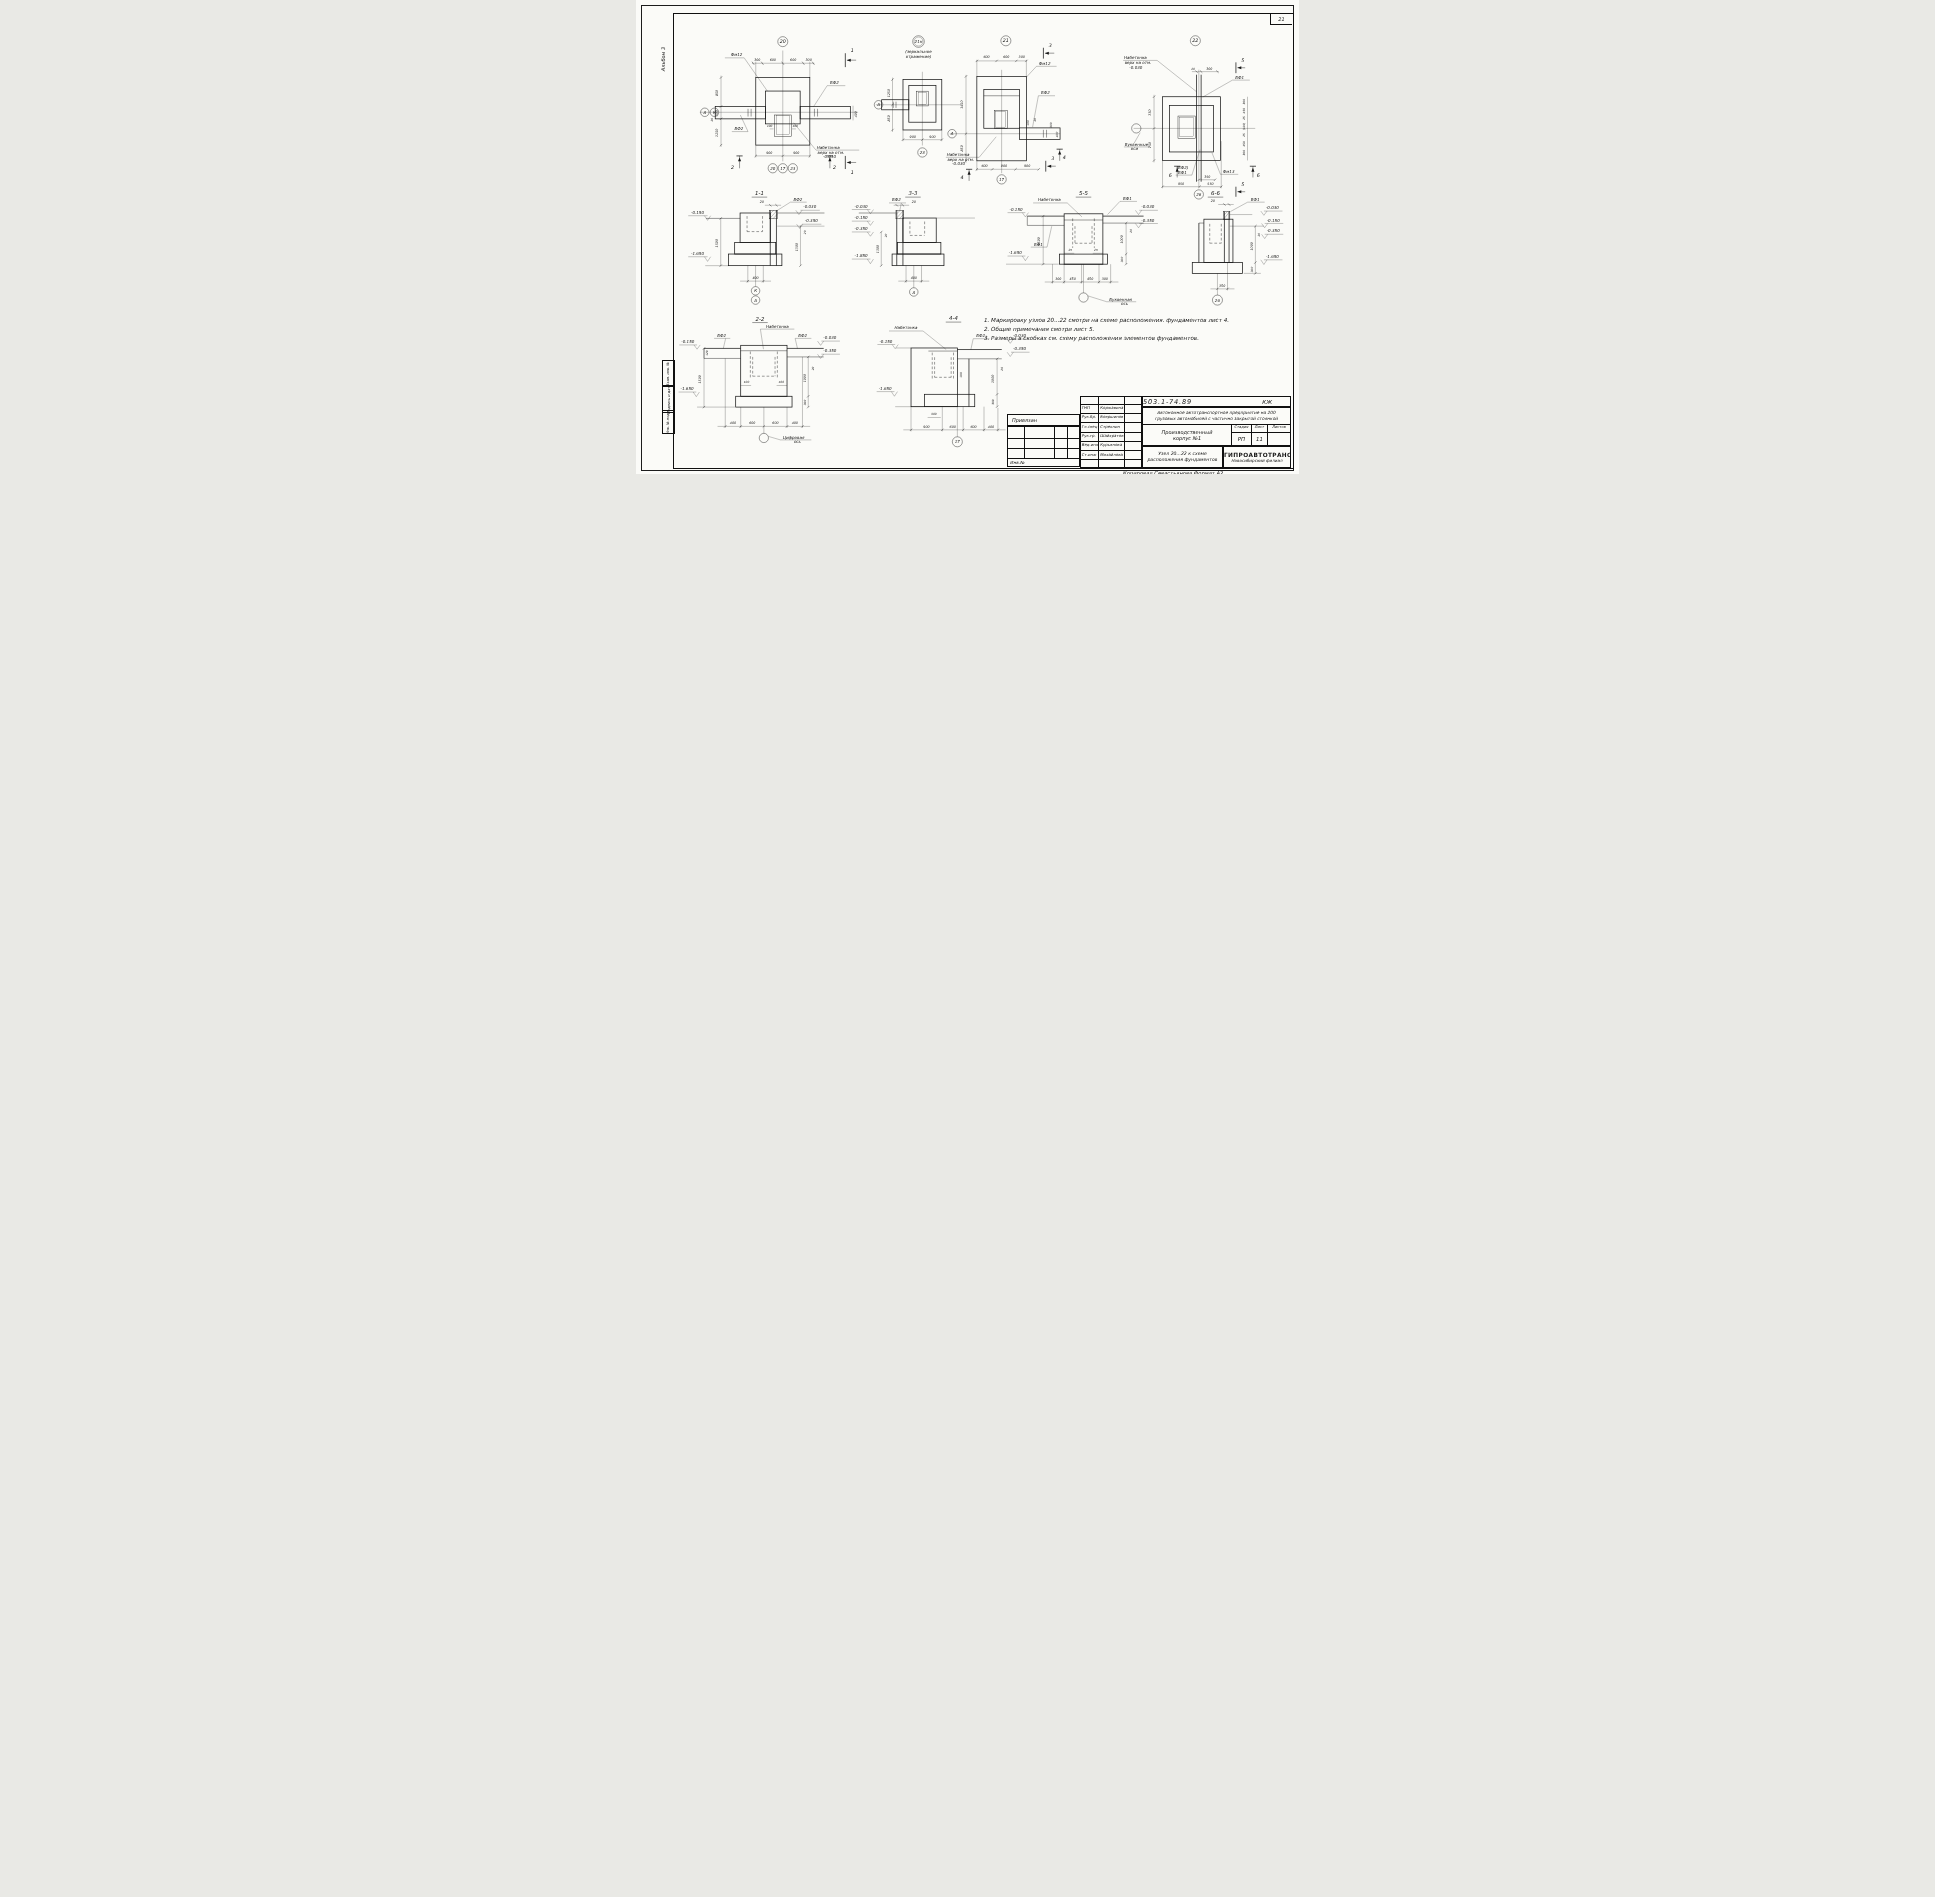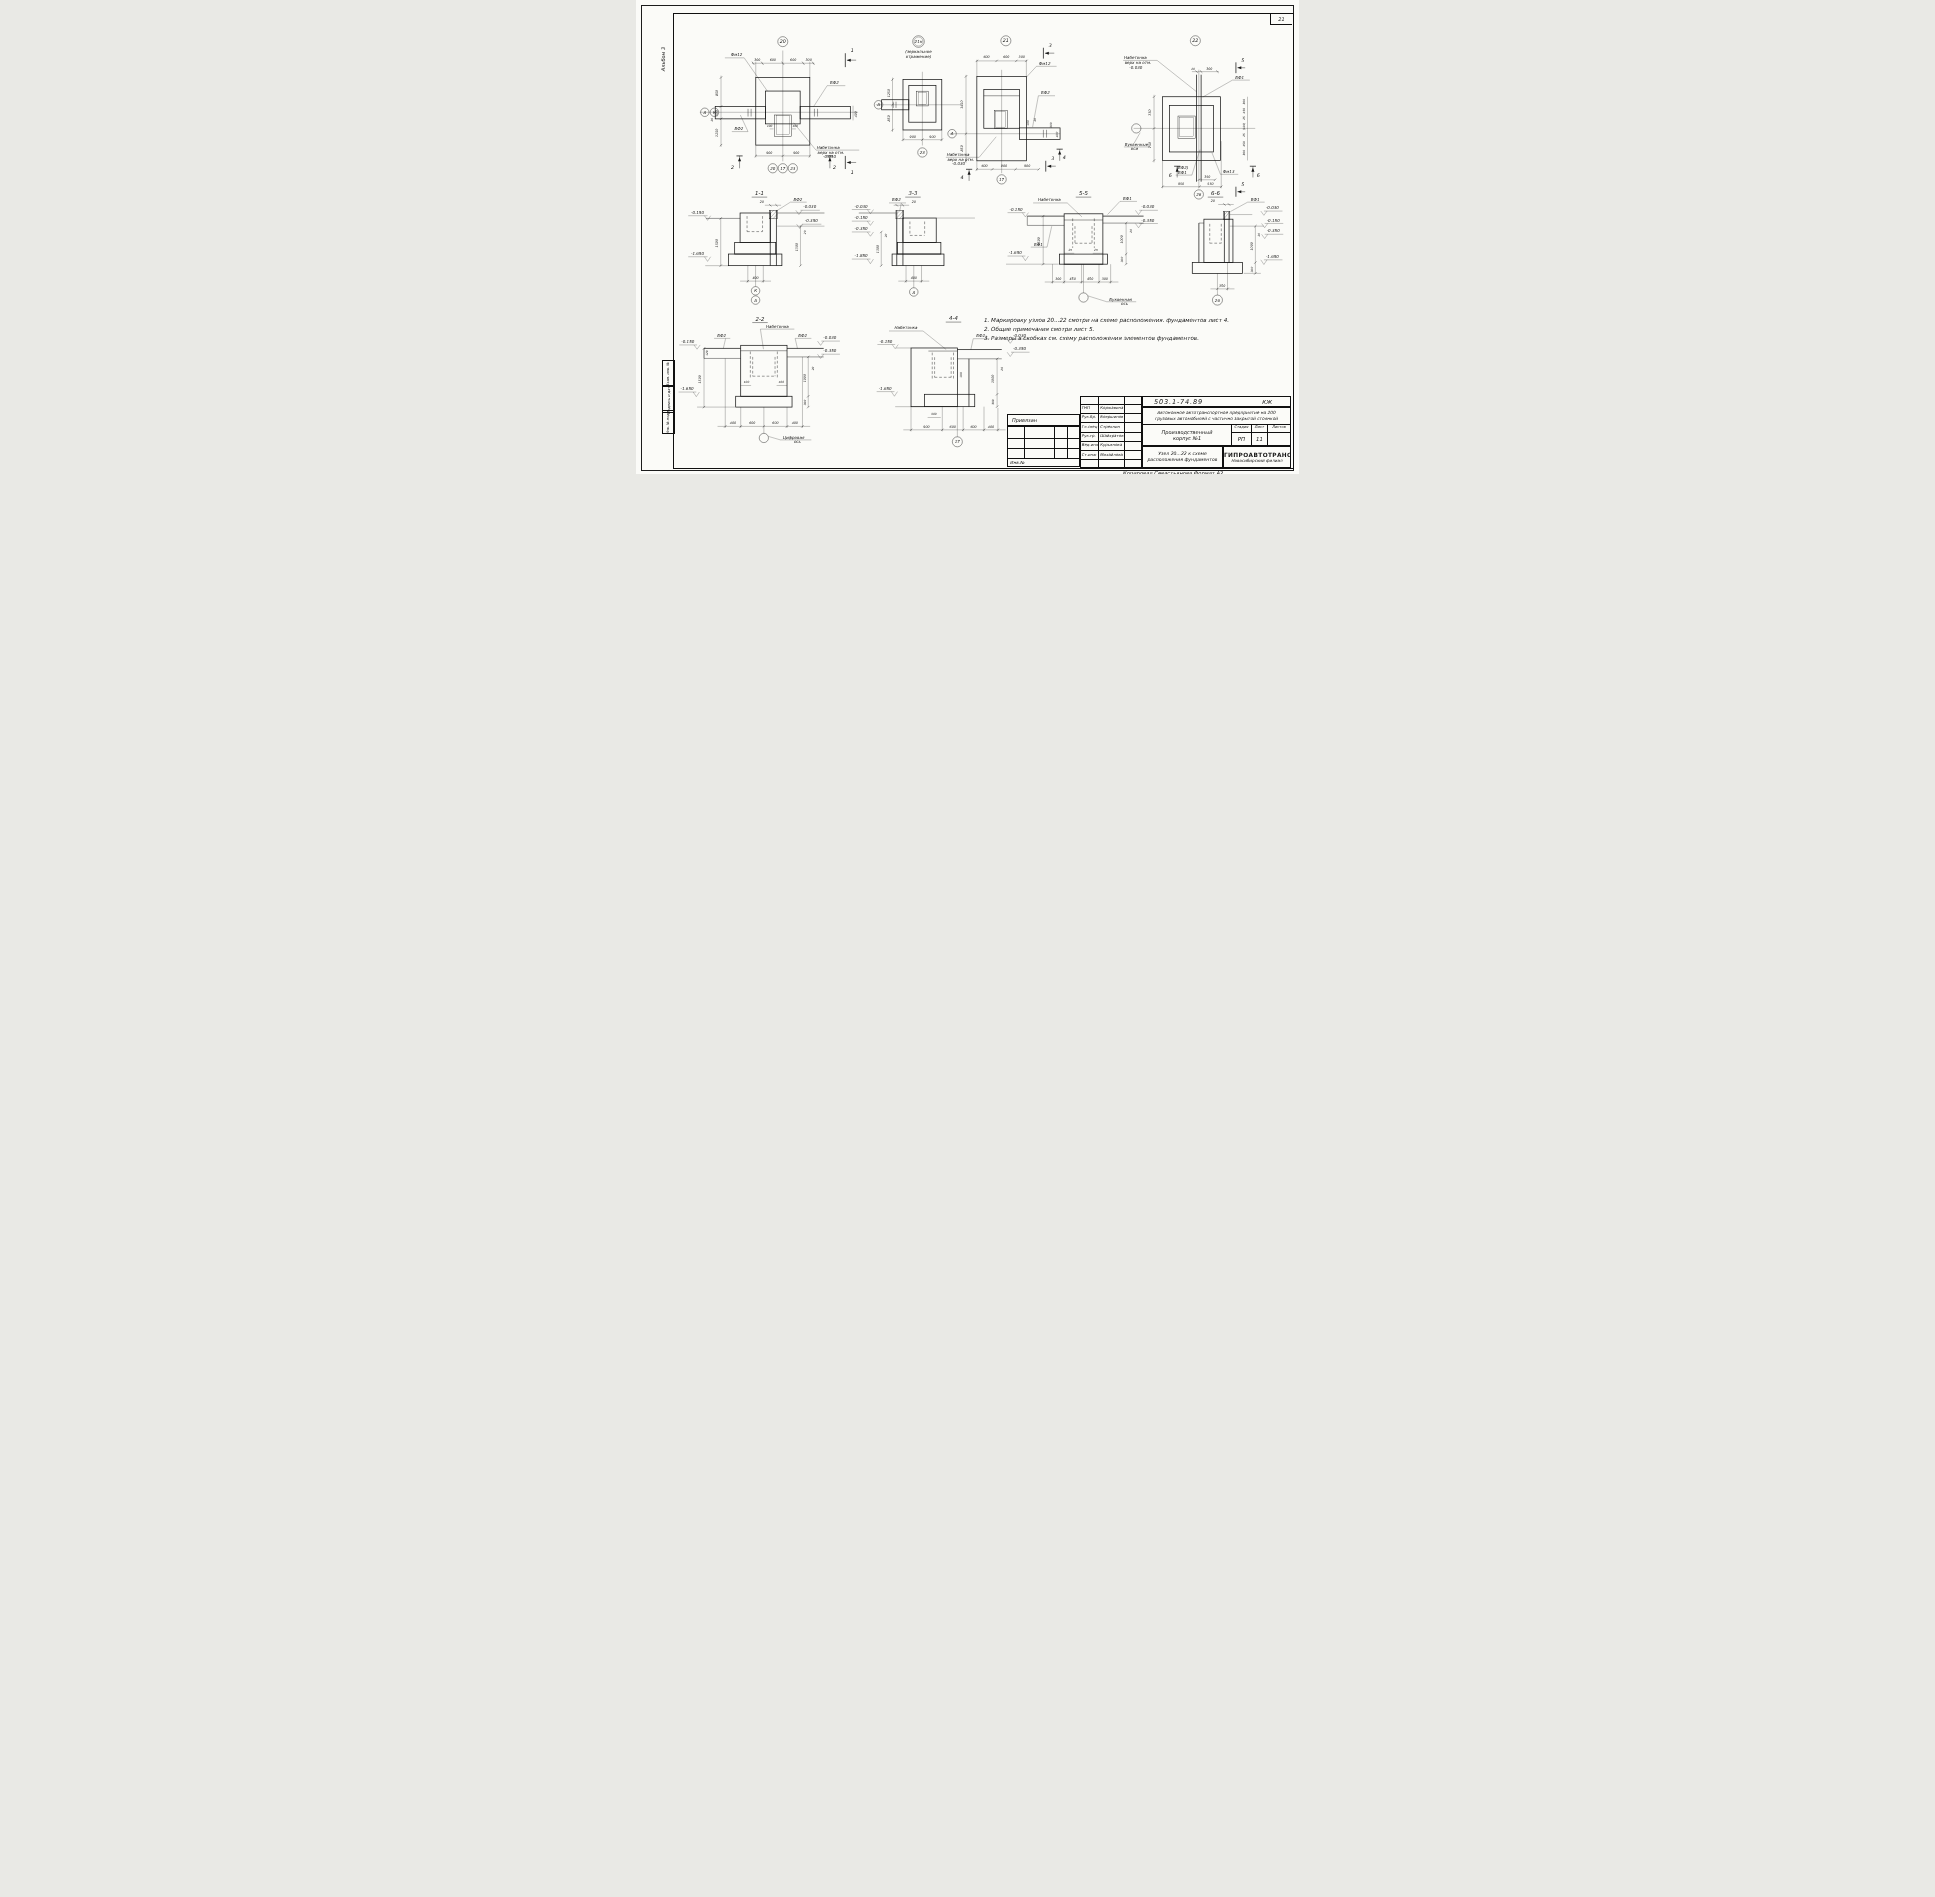--- a/index.html
+++ b/index.html
@@ -776,21 +776,21 @@
       <div class="scell" style="width:16.3px;border-right:none;"></div>
     </div>
     <div class="srow" style="height:7px;">
       <div class="scell" style="width:18.6px;border-bottom:none;"></div>
         <div class="scell" style="width:25.6px;border-bottom:none;"></div>
         <div class="scell" style="width:16.3px;border-right:none;border-bottom:none;"></div>
     </div>
   </div>
 
   <div class="cell" style="left:506px;top:396px;width:149px;height:11px;display:flex;align-items:center;justify-content:space-between;">
-    <span class="stamp-doc" style="padding-left:11px;">503.1-74.89</span>
+    <span class="stamp-doc" style="">503.1-74.89</span>
     <span class="it" style="font-size:5.4px;padding-right:18px;">КЖ</span>
   </div>
   <div class="cell stamp-proj" style="left:506px;top:407px;width:149px;height:18px;display:flex;flex-direction:column;justify-content:center;">
     <div>Автономное автотранспортное предприятие на 200</div>
     <div>грузовых автомобилей с частично закрытой стоянкой</div>
   </div>
   <div class="cell stamp-obj" style="left:506px;top:424px;width:90px;height:22px;display:flex;flex-direction:column;justify-content:center;">
     <div>Производственный</div>
     <div>корпус №1</div>
   </div>

